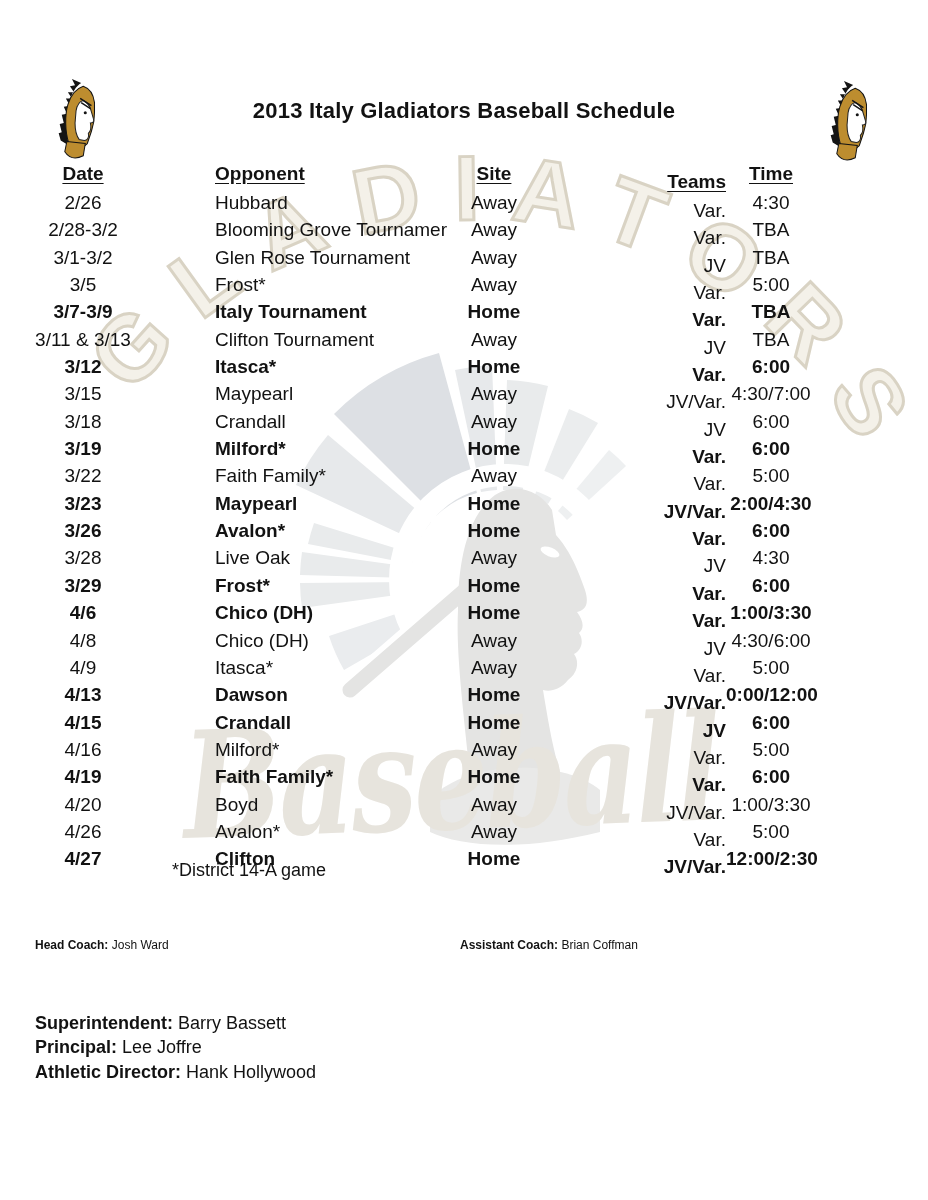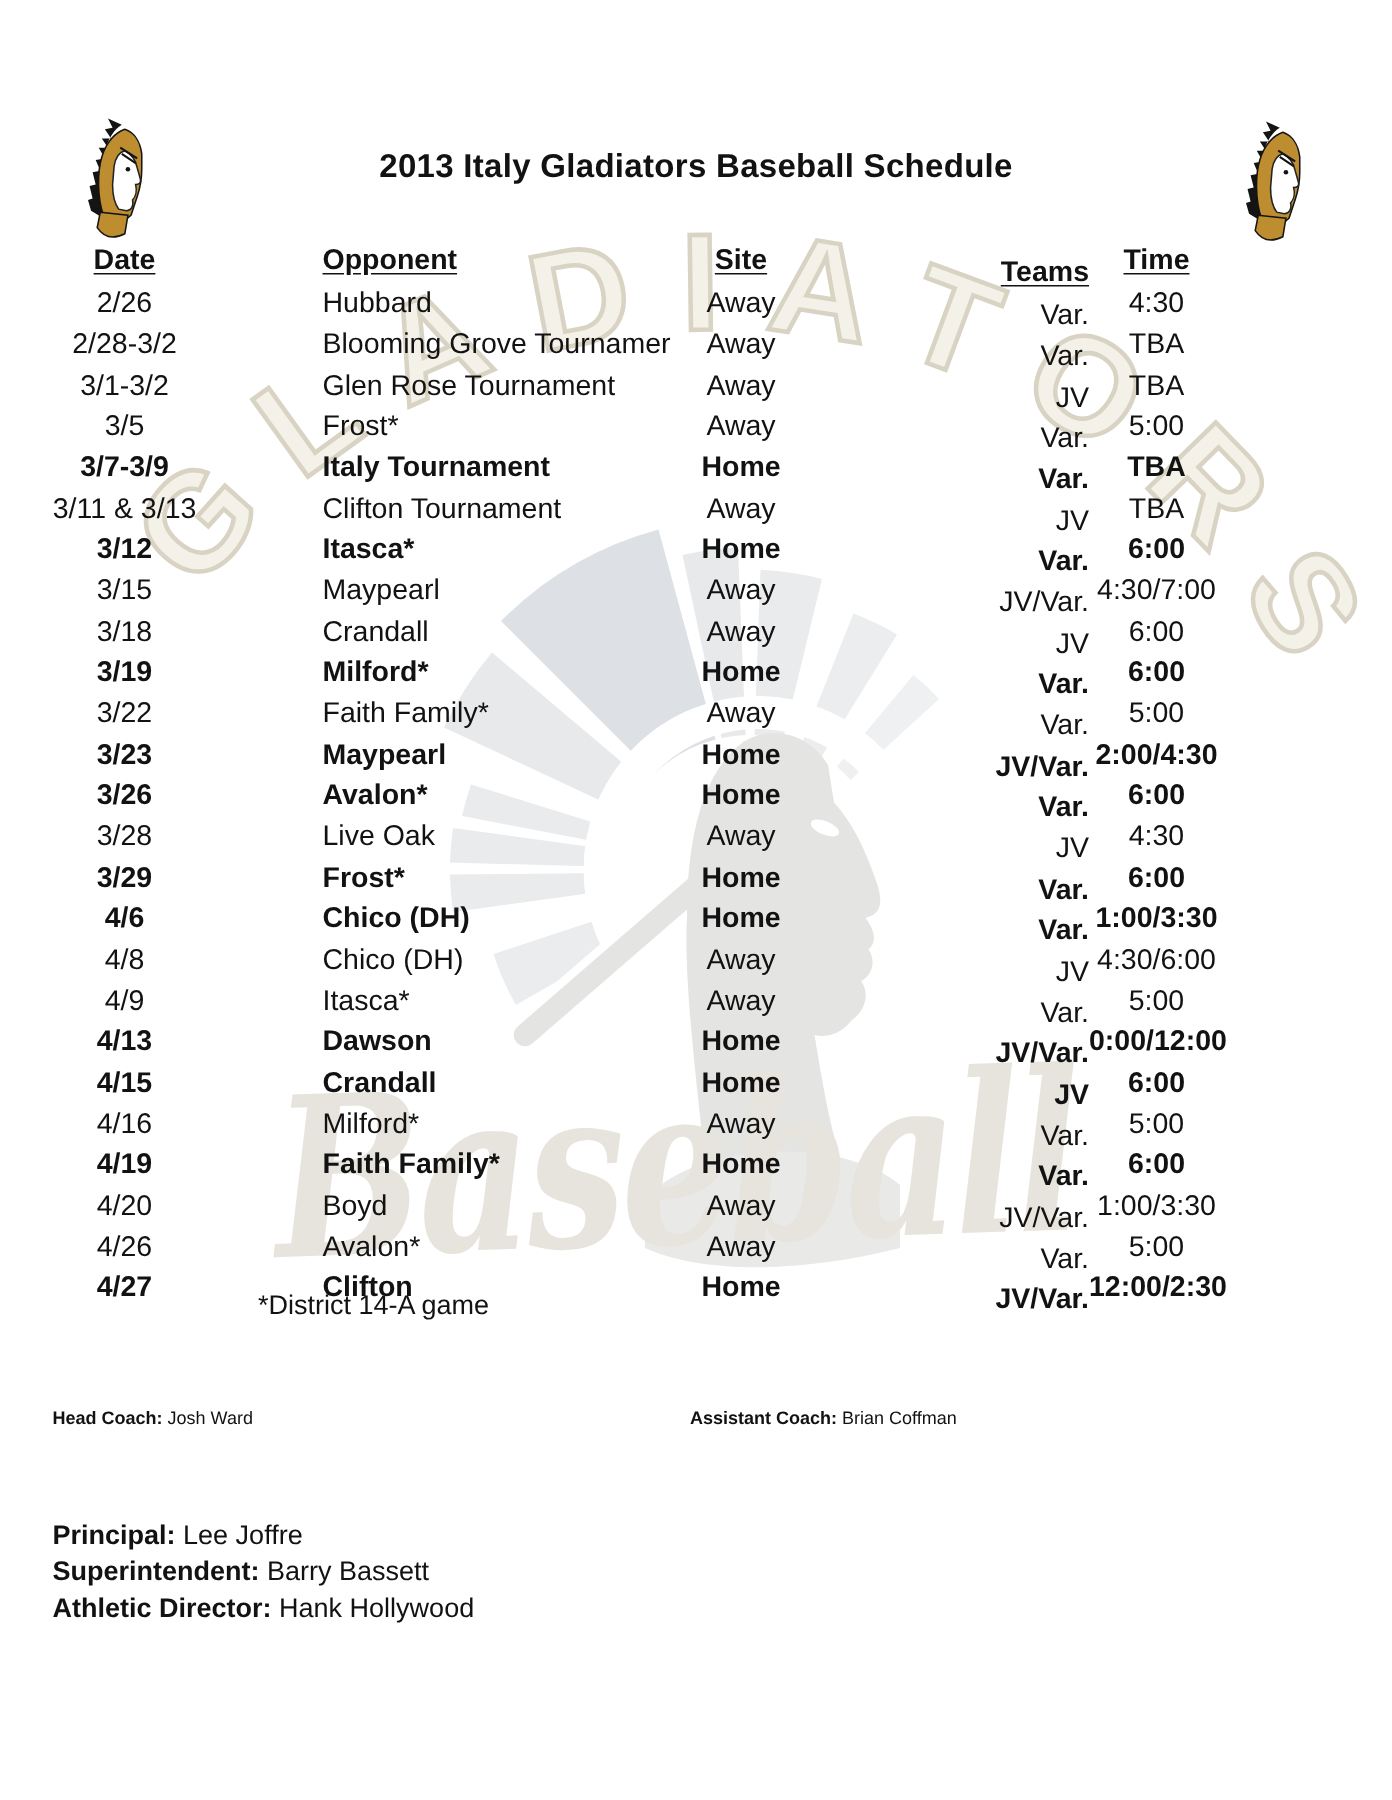--- a/index.html
+++ b/index.html
@@ -307,19 +307,19 @@
     </div>
 
     <div class="note">*District 14-A game</div>
 
     <div class="coach-line">
       <span class="coach-head"><span class="lbl">Head Coach:</span> <span>Josh Ward</span></span>
       <span class="coach-asst"><span class="lbl">Assistant Coach:</span> <span>Brian Coffman</span></span>
     </div>
 
     <div class="admin">
+      <div><span class="lbl">Superintendent:</span> <span>Barry Bassett</span></div>
       <div><span class="lbl">Principal:</span> <span>Lee Joffre</span></div>
-      <div><span class="lbl">Superintendent:</span> <span>Barry Bassett</span></div>
       <div><span class="lbl">Athletic Director:</span> <span>Hank Hollywood</span></div>
     </div>
 
   </div>
 </div>
 
 </body></html>

